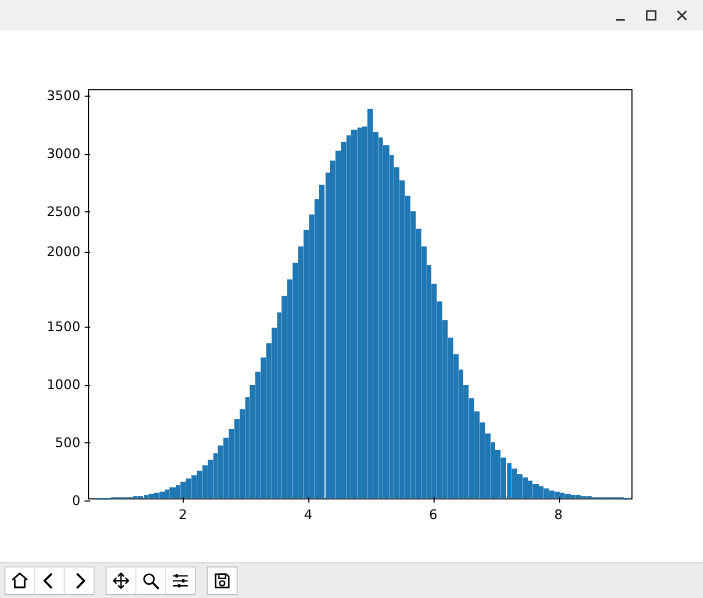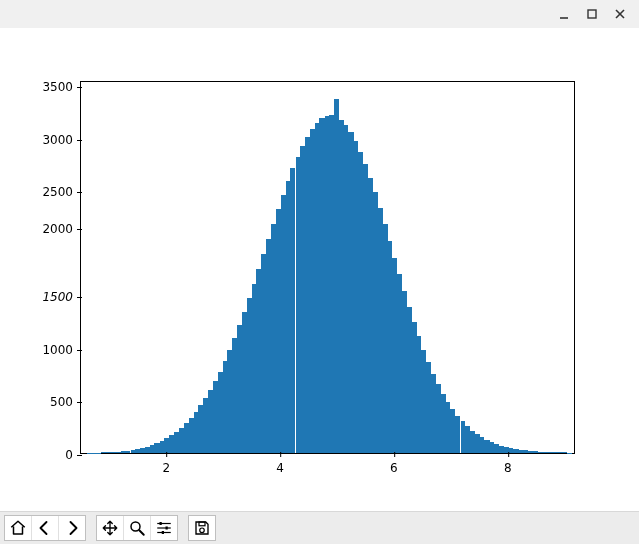--- a/index.html
+++ b/index.html
@@ -243,21 +243,21 @@
           <div class="bar" style="left: 461.431px; width: 5.12069px; height: 1.15577px; background: rgb(31, 119, 180);"></div>
           <div class="bar" style="left: 466.552px; width: 4.55172px; height: 0.945634px; background: rgb(31, 119, 180);"></div>
           <div class="bar" style="left: 471.103px; width: 5.12069px; height: 0.735493px; background: rgb(31, 119, 180);"></div>
           <div class="bar" style="left: 476.224px; width: 5.12069px; height: 0.630423px; background: rgb(31, 119, 180);"></div>
           <div class="bar" style="left: 481.345px; width: 4.55172px; height: 0.525352px; background: rgb(31, 119, 180);"></div>
           <div class="bar" style="left: 485.897px; width: 5.12069px; height: 0.420282px; background: rgb(31, 119, 180);"></div>
         </div>
     <div class="ytick" style="top: 373px;">0<span class="tickmark"></span></div>
         <div class="ytick" style="top: 320.465px;">500<span class="tickmark"></span></div>
         <div class="ytick" style="top: 267.93px;">1000<span class="tickmark"></span></div>
-        <div class="ytick" style="top: 215.394px; font-style: italic;">1500<span class="tickmark"></span></div>
+        <div class="ytick" style="top: 215.394px;">1500<span class="tickmark"></span></div>
         <div class="ytick" style="top: 147px;">2000<span class="tickmark"></span></div>
         <div class="ytick" style="top: 110.324px;">2500<span class="tickmark"></span></div>
         <div class="ytick" style="top: 57.7887px;">3000<span class="tickmark"></span></div>
         <div class="ytick" style="top: 5.25352px;">3500<span class="tickmark"></span></div>
         <div class="xtick" style="left: 85.3448px;">2<span class="tickmark"></span></div>
         <div class="xtick" style="left: 199.138px;">4<span class="tickmark"></span></div>
         <div class="xtick" style="left: 312.931px;">6<span class="tickmark"></span></div>
         <div class="xtick" style="left: 426.724px;">8<span class="tickmark"></span></div>
       </div>
   </div>

